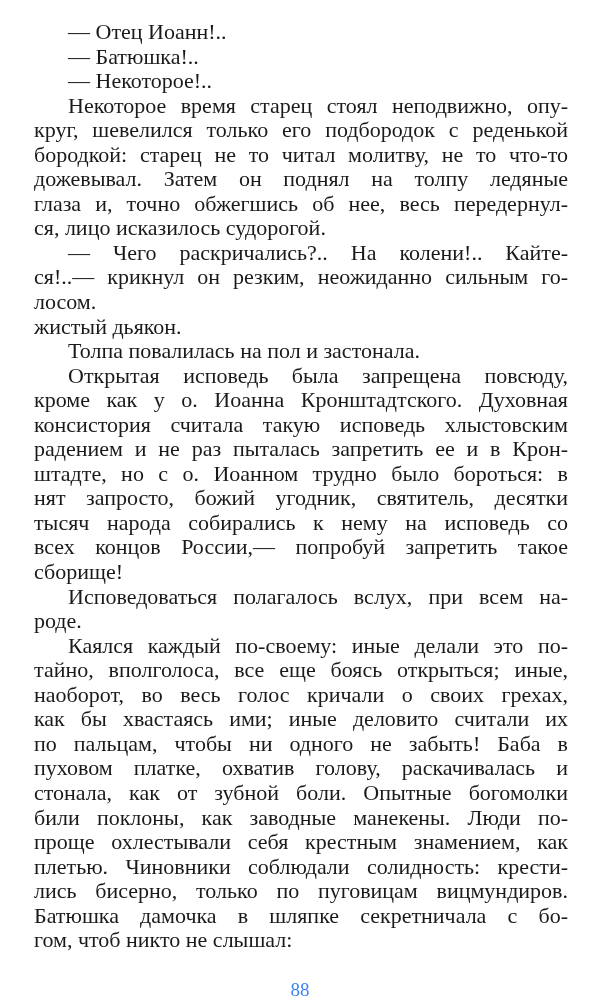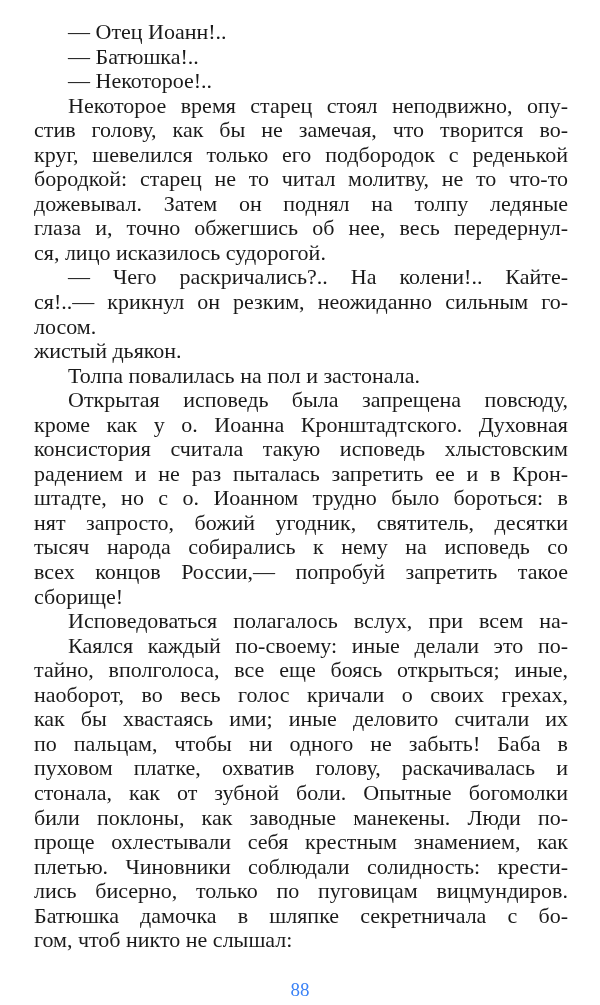--- a/index.html
+++ b/index.html
@@ -21,41 +21,41 @@
   }
 </style>
 </head>
 <body>
 
 <div class="page" id="page">
     <span class="line indent last">— Отец Иоанн!..</span>
     <span class="line indent last">— Батюшка!..</span>
     <span class="line indent last">— Некоторое!..</span>
     <span class="line indent">Некоторое время старец стоял неподвижно, опу-</span>
-    <span class="line">стив голову, как бы не замечая, что творится во-</span>
     <span class="line">круг, шевелился только его подбородок с реденькой</span>
     <span class="line">бородкой: старец не то читал молитву, не то что-то</span>
     <span class="line">дожевывал. Затем он поднял на толпу ледяные</span>
     <span class="line">глаза и, точно обжегшись об нее, весь передернул-</span>
     <span class="line last">ся, лицо исказилось судорогой.</span>
     <span class="line indent">— Чего раскричались?.. На колени!.. Кайте-</span>
     <span class="line">ся!..— крикнул он резким, неожиданно сильным го-</span>
     <span class="line last">лосом.</span>
     <span class="line last">жистый дьякон.</span>
     <span class="line indent last">Толпа повалилась на пол и застонала.</span>
     <span class="line indent">Открытая исповедь была запрещена повсюду,</span>
     <span class="line">кроме как у о. Иоанна Кронштадтского. Духовная</span>
     <span class="line">консистория считала такую исповедь хлыстовским</span>
     <span class="line">радением и не раз пыталась запретить ее и в Крон-</span>
     <span class="line">штадте, но с о. Иоанном трудно было бороться: в</span>
     <span class="line">нят запросто, божий угодник, святитель, десятки</span>
     <span class="line">тысяч народа собирались к нему на исповедь со</span>
     <span class="line">всех концов России,— попробуй запретить такое</span>
     <span class="line last">сборище!</span>
     <span class="line indent">Исповедоваться полагалось вслух, при всем на-</span>
+    <span class="line last">роде.</span>
     <span class="line indent">Каялся каждый по-своему: иные делали это по-</span>
     <span class="line">тайно, вполголоса, все еще боясь открыться; иные,</span>
     <span class="line">наоборот, во весь голос кричали о своих грехах,</span>
     <span class="line">как бы хвастаясь ими; иные деловито считали их</span>
     <span class="line">по пальцам, чтобы ни одного не забыть! Баба в</span>
     <span class="line">пуховом платке, охватив голову, раскачивалась и</span>
     <span class="line">стонала, как от зубной боли. Опытные богомолки</span>
     <span class="line">били поклоны, как заводные манекены. Люди по-</span>
     <span class="line">проще охлестывали себя крестным знамением, как</span>
     <span class="line">плетью. Чиновники соблюдали солидность: крести-</span>

